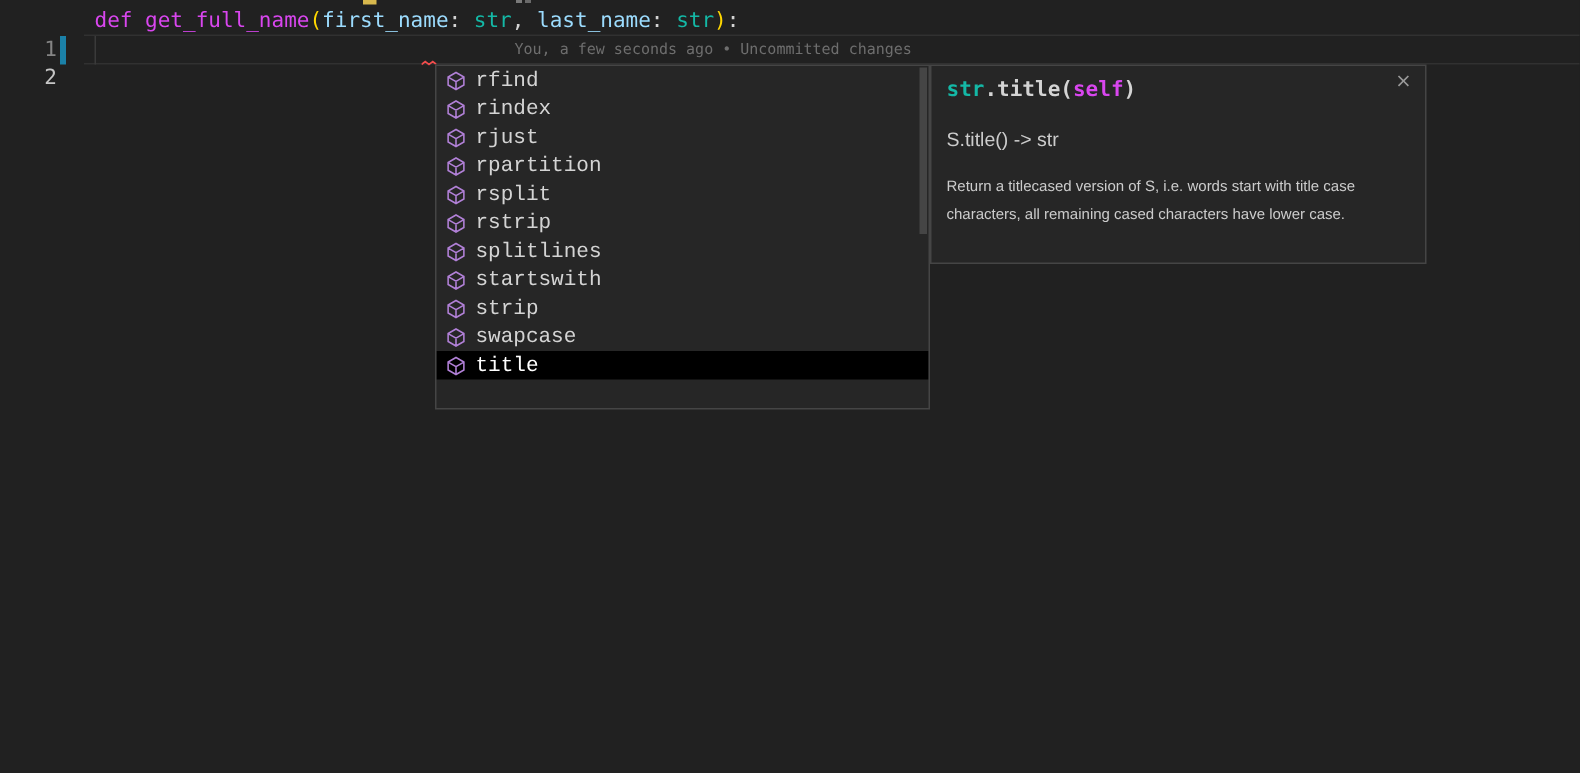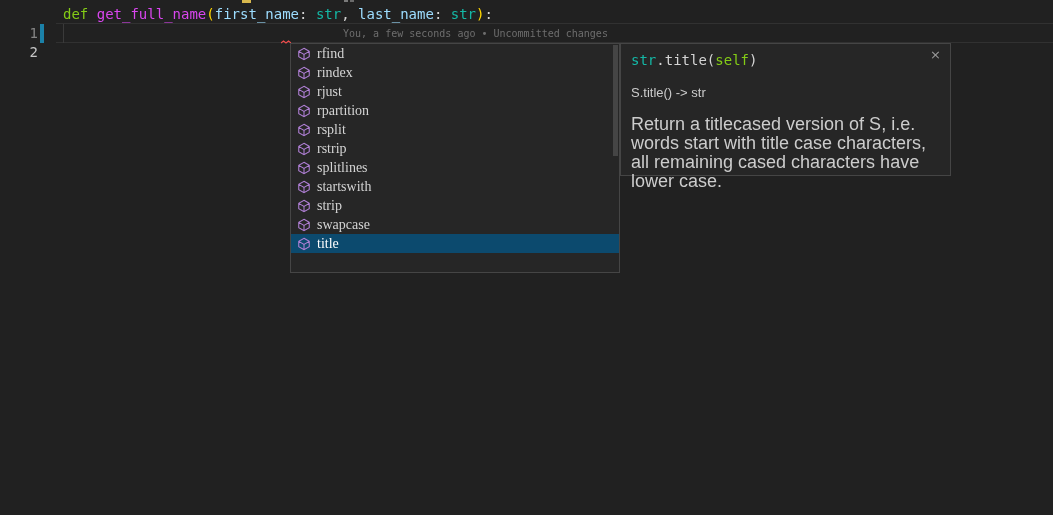--- a/index.html
+++ b/index.html
@@ -18,21 +18,21 @@
   
   .code-line { position:absolute; left:0; width:1053px; height:19px; font-size:14px;
                line-height:19px; white-space:pre; }
   .line-1 { top:5px; }
   .line-2 { top:24px; }
   .gutter-num { position:absolute; left:8px; width:30px; text-align:right;
                 color:#858585; font-size:14px; line-height:19px; }
   .gutter-num.active { color:#c6c6c6; }
   .code-content { position:absolute; left:63px; top:0; }
 
-  .tok-kw   { color:#84cc16; }
+  .tok-kw   { color:#d946ef; }
   .tok-fn   { color:#d946ef; }
   .tok-var  { color:#9cdcfe; }
   .tok-type { color:#14b8a6; }
   .tok-br   { color:#ffd700; }
   .tok-pl   { color:#d4d4d4; }
 
   .cur-line-box { position:absolute; left:56px; top:23px; width:997px; height:20px;
                   border-top:1px solid #313131; border-bottom:1px solid #313131; }
   .indent-guide { position:absolute; left:63px; top:24px; width:1px; height:19px; background:#3a3a3a; }
   .modified-bar { position:absolute; left:40px; top:24px; width:4px; height:19px; background:#1b81a8; }
@@ -42,38 +42,38 @@
   .squiggle { position:absolute; left:281px; top:40px; }
 
   .blame { position:absolute; left:343px; top:24px; font-size:10px; line-height:19px;
            color:#6e6e6e; white-space:pre; }
 
   
   .suggest { position:absolute; left:290px; top:43px; width:330px; height:230px;
              background:#262626; border:1px solid #454545; list-style:none; overflow:hidden; }
   .row { position:relative; display:flex; align-items:center; height:19px; padding-left:5px;
          cursor:pointer; }
-  .row .lbl { font-family:Liberation Serif, serif; font-size:14px; color:#d4d4d4;
+  .row .lbl { font-family:Liberation Mono, monospace; font-size:14px; color:#d4d4d4;
               margin-left:5px; white-space:pre;text-align:center; }
-  .row.sel { background:#0c4a6e; }
+  .row.sel { background:#000000; }
   .row.sel .lbl { color:#ffffff; }
   .micon { width:16px; height:16px; flex:0 0 16px; display:flex; align-items:center; justify-content:center; }
 
   .suggest-scrollbar { position:absolute; right:1px; top:1px; width:5px; height:111px;
                        background:rgba(121,121,121,0.38); cursor:grab; }
 
   
   .docs { position:absolute; left:620px; top:43px; width:331px; height:133px;
           background:#262626; border:1px solid #454545; padding:7px 10px; }
   .docs-header { font-family:"DejaVu Sans Mono", monospace; font-size:14px; line-height:19px;
-                 color:#d4d4d4; white-space:pre; }
+                 color:#d4d4d4; white-space:pre;font-weight:bold; }
   .docs-close { position:absolute; top:4px; right:9px; color:#9a9a9a; font-size:13px;
                 line-height:13px; cursor:pointer; font-family:"DejaVu Sans", sans-serif; }
   .docs-summary { margin-top:14px; font-size:13px; color:#cccccc; line-height:17px; }
-  .docs-desc { margin-top:14px; font-size:18px; color:#cccccc; line-height:19px; width:300px; }
+  .docs-desc { margin-top:14px; font-size:10px; color:#cccccc; line-height:19px; width:300px; }
 </style>
 </head>
 <body>
 
 <div id="stage">
 
   <div class="artifact art-yellow"></div>
   <div class="artifact art-gray1"></div>
   <div class="artifact art-gray2"></div>
 

